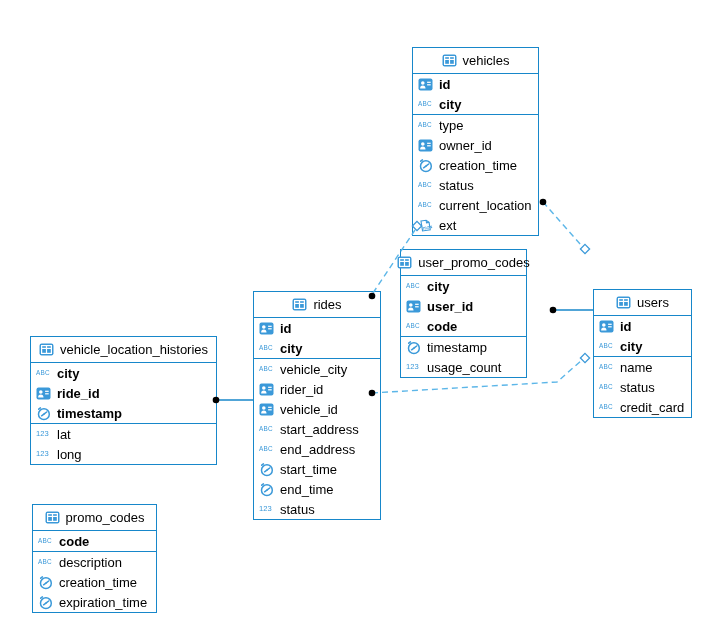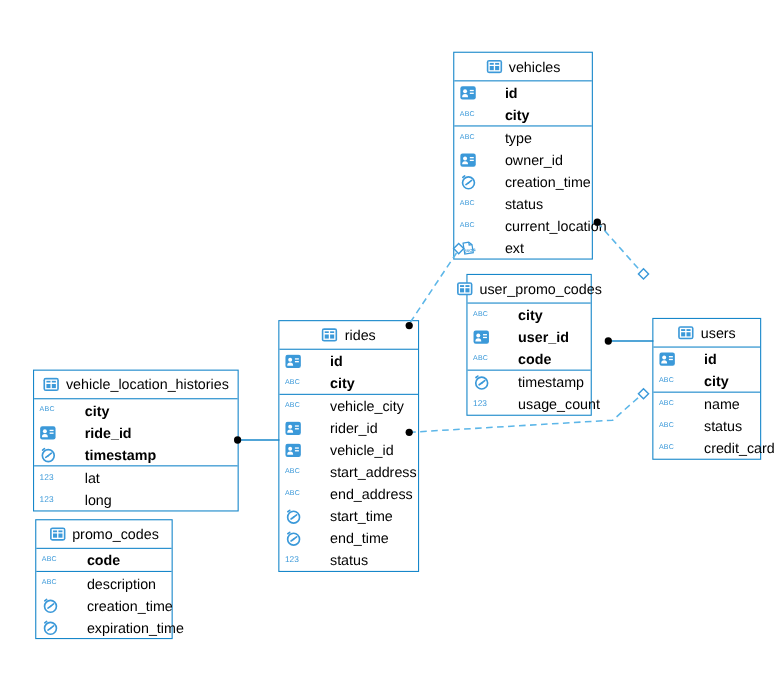--- a/index.html
+++ b/index.html
@@ -10,21 +10,21 @@
   .entity{
     position:absolute;background:#fff;border:1.5px solid #1787ca;
     box-sizing:border-box;z-index:1;
   }
   .hdr{
     height:25px;display:flex;align-items:center;justify-content:center;
     gap:4px;border-bottom:1.5px solid #1787ca;font-size:13px;white-space:nowrap;
   }
   .row{
     height:20px;display:flex;align-items:center;padding-left:5px;
-    font-size:13px;white-space:nowrap;gap:20px;
+    font-size:13px;white-space:nowrap;
   }
   .row.pk{font-weight:bold;}
   .sep{border-top:1.5px solid #1787ca;height:0;}
   .icon{
     width:18px;height:16px;display:inline-flex;align-items:center;
     justify-content:flex-start;flex:none;margin-right:3px;
   }
   .hdr .icon{width:16px;margin-right:1px;}
   .ticon{font-weight:normal;color:#3b99d9;line-height:16px;}
   .tabc{font-size:6.4px;letter-spacing:0.2px;}
@@ -121,21 +121,21 @@
       <g transform="rotate(-9 7.5 8)">
         <path d="M3.8 2.4 h5.2 l2.6 2.6 v7.4 h-7.8 Z" fill="#fff" stroke="#3b99d9" stroke-width="1.1"></path>
         <path d="M9 2.4 v2.6 h2.6" fill="none" stroke="#3b99d9" stroke-width="1.1"></path>
         <text x="3.7" y="11.2" font-size="3.8" font-weight="bold" fill="#3b99d9" font-family="Liberation Sans, DejaVu Sans, sans-serif">JSON</text>
       </g>
             </svg>
           </span>
           <span>ext</span>
         </div>
       </div>
-      <div class="entity" style="left: 424px; top: 249px; width: 114px;">
+      <div class="entity" style="left: 400px; top: 249px; width: 127px;">
         <div class="hdr">
           <span class="icon">
             <svg width="15" height="13" viewBox="0 0 15 13">
       <rect x="0.5" y="0.5" width="14" height="12" rx="2.2" fill="#3b99d9"></rect>
       <g stroke="#fff" stroke-width="1.2" fill="none">
         <rect x="2.6" y="2.6" width="9.8" height="7.8"></rect>
         <line x1="2.6" y1="5.4" x2="12.4" y2="5.4"></line>
         <line x1="7.5" y1="2.6" x2="7.5" y2="10.4"></line>
       </g>
             </svg>
@@ -399,21 +399,21 @@
           </span>
           <span>lat</span>
         </div>
         <div class="row">
           <span class="icon">
             <span class="ticon t123">123</span>
           </span>
           <span>long</span>
         </div>
       </div>
-      <div class="entity" style="left: 32px; top: 472px; width: 125px;">
+      <div class="entity" style="left: 32px; top: 504px; width: 125px;">
         <div class="hdr">
           <span class="icon">
             <svg width="15" height="13" viewBox="0 0 15 13">
       <rect x="0.5" y="0.5" width="14" height="12" rx="2.2" fill="#3b99d9"></rect>
       <g stroke="#fff" stroke-width="1.2" fill="none">
         <rect x="2.6" y="2.6" width="9.8" height="7.8"></rect>
         <line x1="2.6" y1="5.4" x2="12.4" y2="5.4"></line>
         <line x1="7.5" y1="2.6" x2="7.5" y2="10.4"></line>
       </g>
             </svg>

